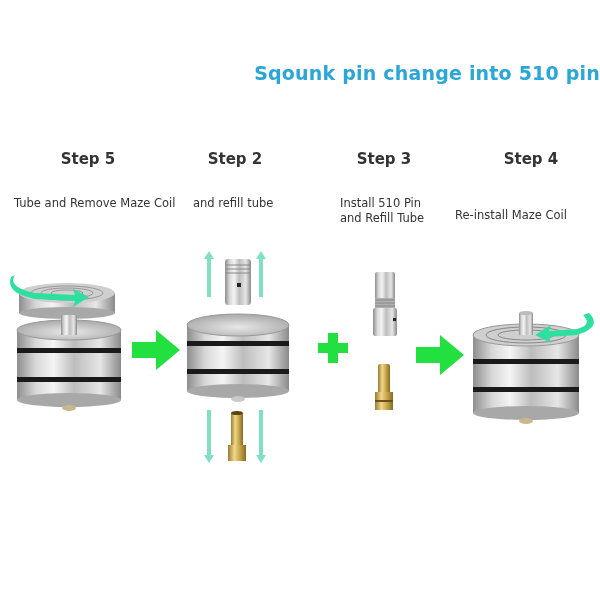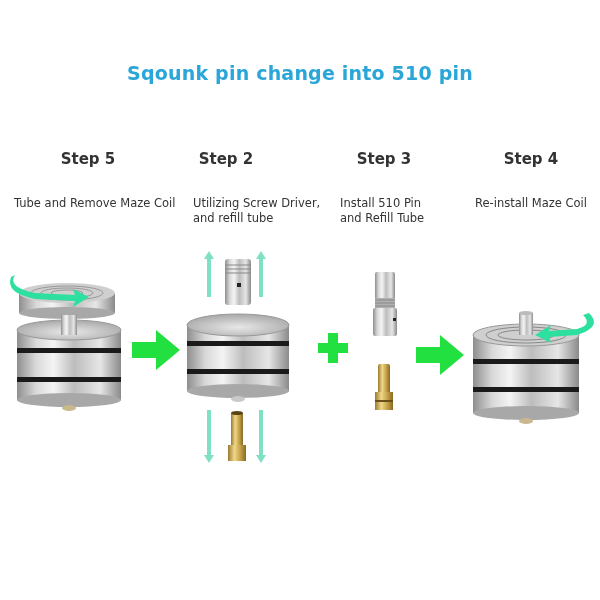--- a/index.html
+++ b/index.html
@@ -1,43 +1,42 @@
 <!DOCTYPE html>
 <html><head>
 <meta charset="utf-8">
 <style>
   html,body{margin:0;padding:0;background:#ffffff;}
   body{width:600px;height:600px;position:relative;overflow:hidden;font-family:"DejaVu Sans","Liberation Sans",sans-serif;}
-  .title{position:absolute;top:62px;left:0;width:600px;text-align:center;color:#2aa6d8;font-size:19px;font-weight:bold;letter-spacing:0.2px;}
+  .title{position:absolute;top:62px;left:0;width:600px;text-align:right;color:#2aa6d8;font-size:19px;font-weight:bold;letter-spacing:0.2px;}
   .step-head{position:absolute;top:150px;font-size:15px;font-weight:bold;color:#333;text-align:center;width:120px;}
   .step-desc{position:absolute;top:196px;font-size:11.5px;color:#333;line-height:15px;}
   .abs{position:absolute;}
 </style>
 </head>
 <body>
 
 <div class="title">Sqounk pin change into 510 pin</div>
 
 <div class="step-head" style="left:28px;">Step 5</div>
-<div class="step-head" style="left:166px;">Step 2</div>
+<div class="step-head" style="left:175px;">Step 2</div>
 <div class="step-head" style="left:324px;">Step 3</div>
 <div class="step-head" style="left:471px;">Step 4</div>
 
 <div class="step-desc" style="left:14px;">
   <div>Tube and Remove Maze Coil</div>
 </div>
 <div class="step-desc" style="left:193px;">
-  <div>Utilizing Screw Driver,</div>
   <div>and refill tube</div>
 </div>
 <div class="step-desc" style="left:340px;">
   <div>Install 510 Pin</div>
   <div>and Refill Tube</div>
 </div>
-<div class="step-desc" style="left:475px;">
+<div class="step-desc" style="left:455px;margin-top:12px;">
   <div>Re-install Maze Coil</div>
 </div>
 
 <svg width="0" height="0" style="position:absolute">
   <defs>
     <linearGradient id="steel" x1="0" x2="1" y1="0" y2="0">
       <stop offset="0" stop-color="#8e8e8e"></stop>
       <stop offset="0.18" stop-color="#d8d8d8"></stop>
       <stop offset="0.35" stop-color="#f4f4f4"></stop>
       <stop offset="0.55" stop-color="#bdbdbd"></stop>

